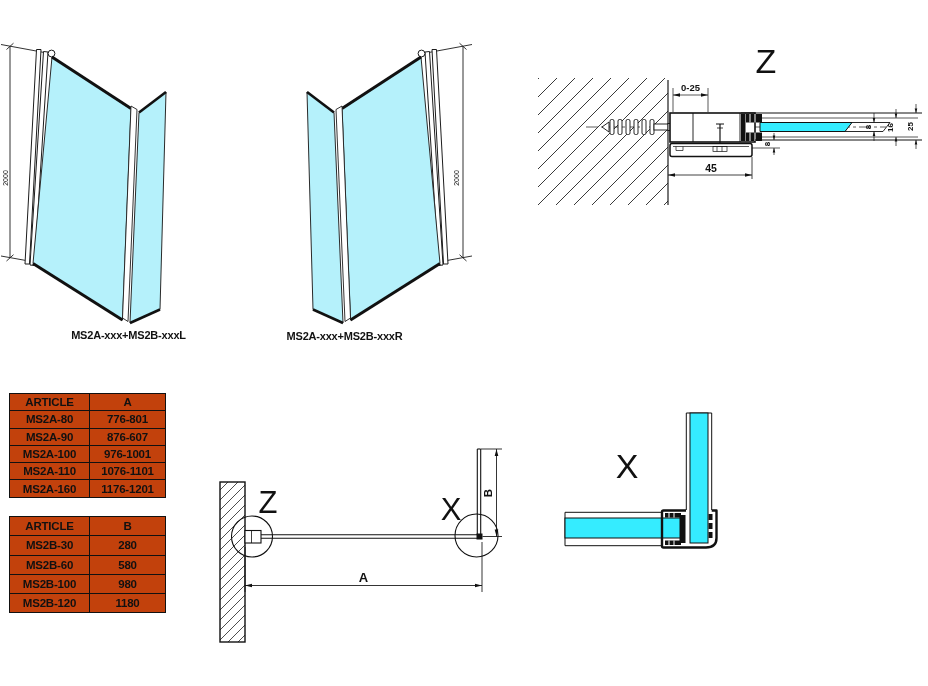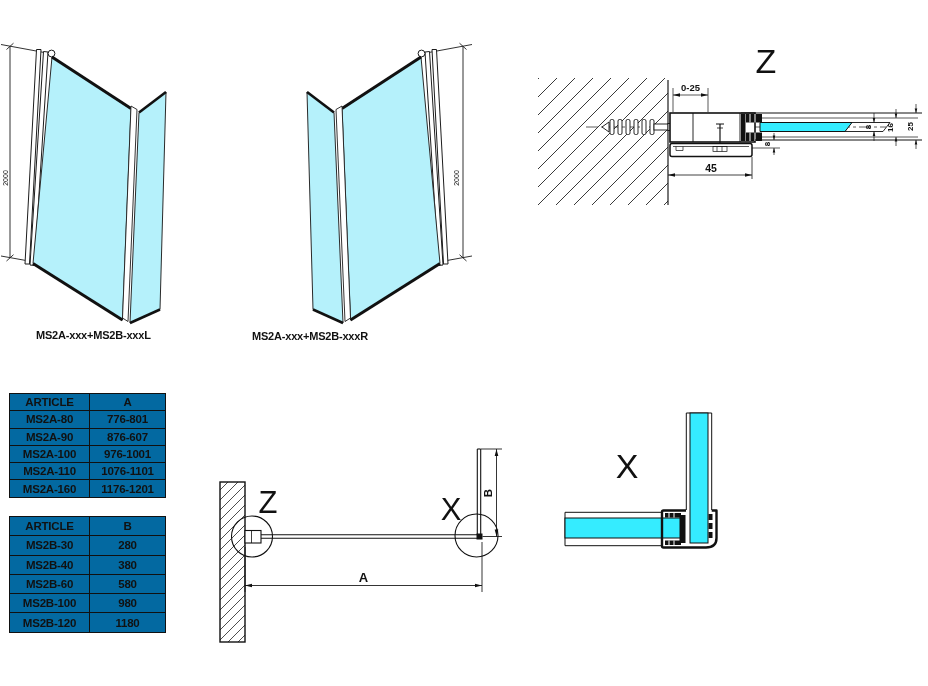--- a/index.html
+++ b/index.html
@@ -1,21 +1,21 @@
 <!DOCTYPE html>
 <html><head>
 <meta charset="utf-8">
 <style>
   html,body{margin:0;padding:0;background:#fff;}
   #stage{position:relative;width:928px;height:686px;background:#ffffff;overflow:hidden;
          font-family:"Liberation Sans",sans-serif;color:#111;}
   .abs{position:absolute;}
   svg text{font-family:"Liberation Sans",sans-serif;fill:#111;}
-  .drawing-label{font-weight:bold;font-size:11px;letter-spacing:-0.2px;text-align:left;color:#111;}
-  table.spec{border-collapse:collapse;table-layout:fixed;background:#0369a1;}
+  .drawing-label{font-weight:bold;font-size:11px;letter-spacing:-0.2px;text-align:center;color:#111;}
+  table.spec{border-collapse:collapse;table-layout:fixed;background:#c2410c;}
   table.spec th,table.spec td{border:1.7px solid #111;font-weight:bold;font-size:11.5px;
       text-align:center;vertical-align:middle;padding:0;letter-spacing:-0.2px;color:#111;}
   table.spec-a th,table.spec-a td{height:16.3px;}
   table.spec-b th,table.spec-b td{height:18.3px;}
   .col-article{width:79px;}
   .col-val{width:75px;}
 </style>
 </head>
 <body>
 
@@ -222,24 +222,20 @@
     <tbody>
         <tr>
       <th class="col-article">ARTICLE</th>
       <th class="col-val">B</th>
     </tr>
     <tr>
       <td>MS2B-30</td>
       <td>280</td>
     </tr>
     <tr>
-      <td>MS2B-40</td>
-      <td>380</td>
-    </tr>
-    <tr>
       <td>MS2B-60</td>
       <td>580</td>
     </tr>
     <tr>
       <td>MS2B-100</td>
       <td>980</td>
     </tr>
     <tr>
       <td>MS2B-120</td>
       <td>1180</td>

